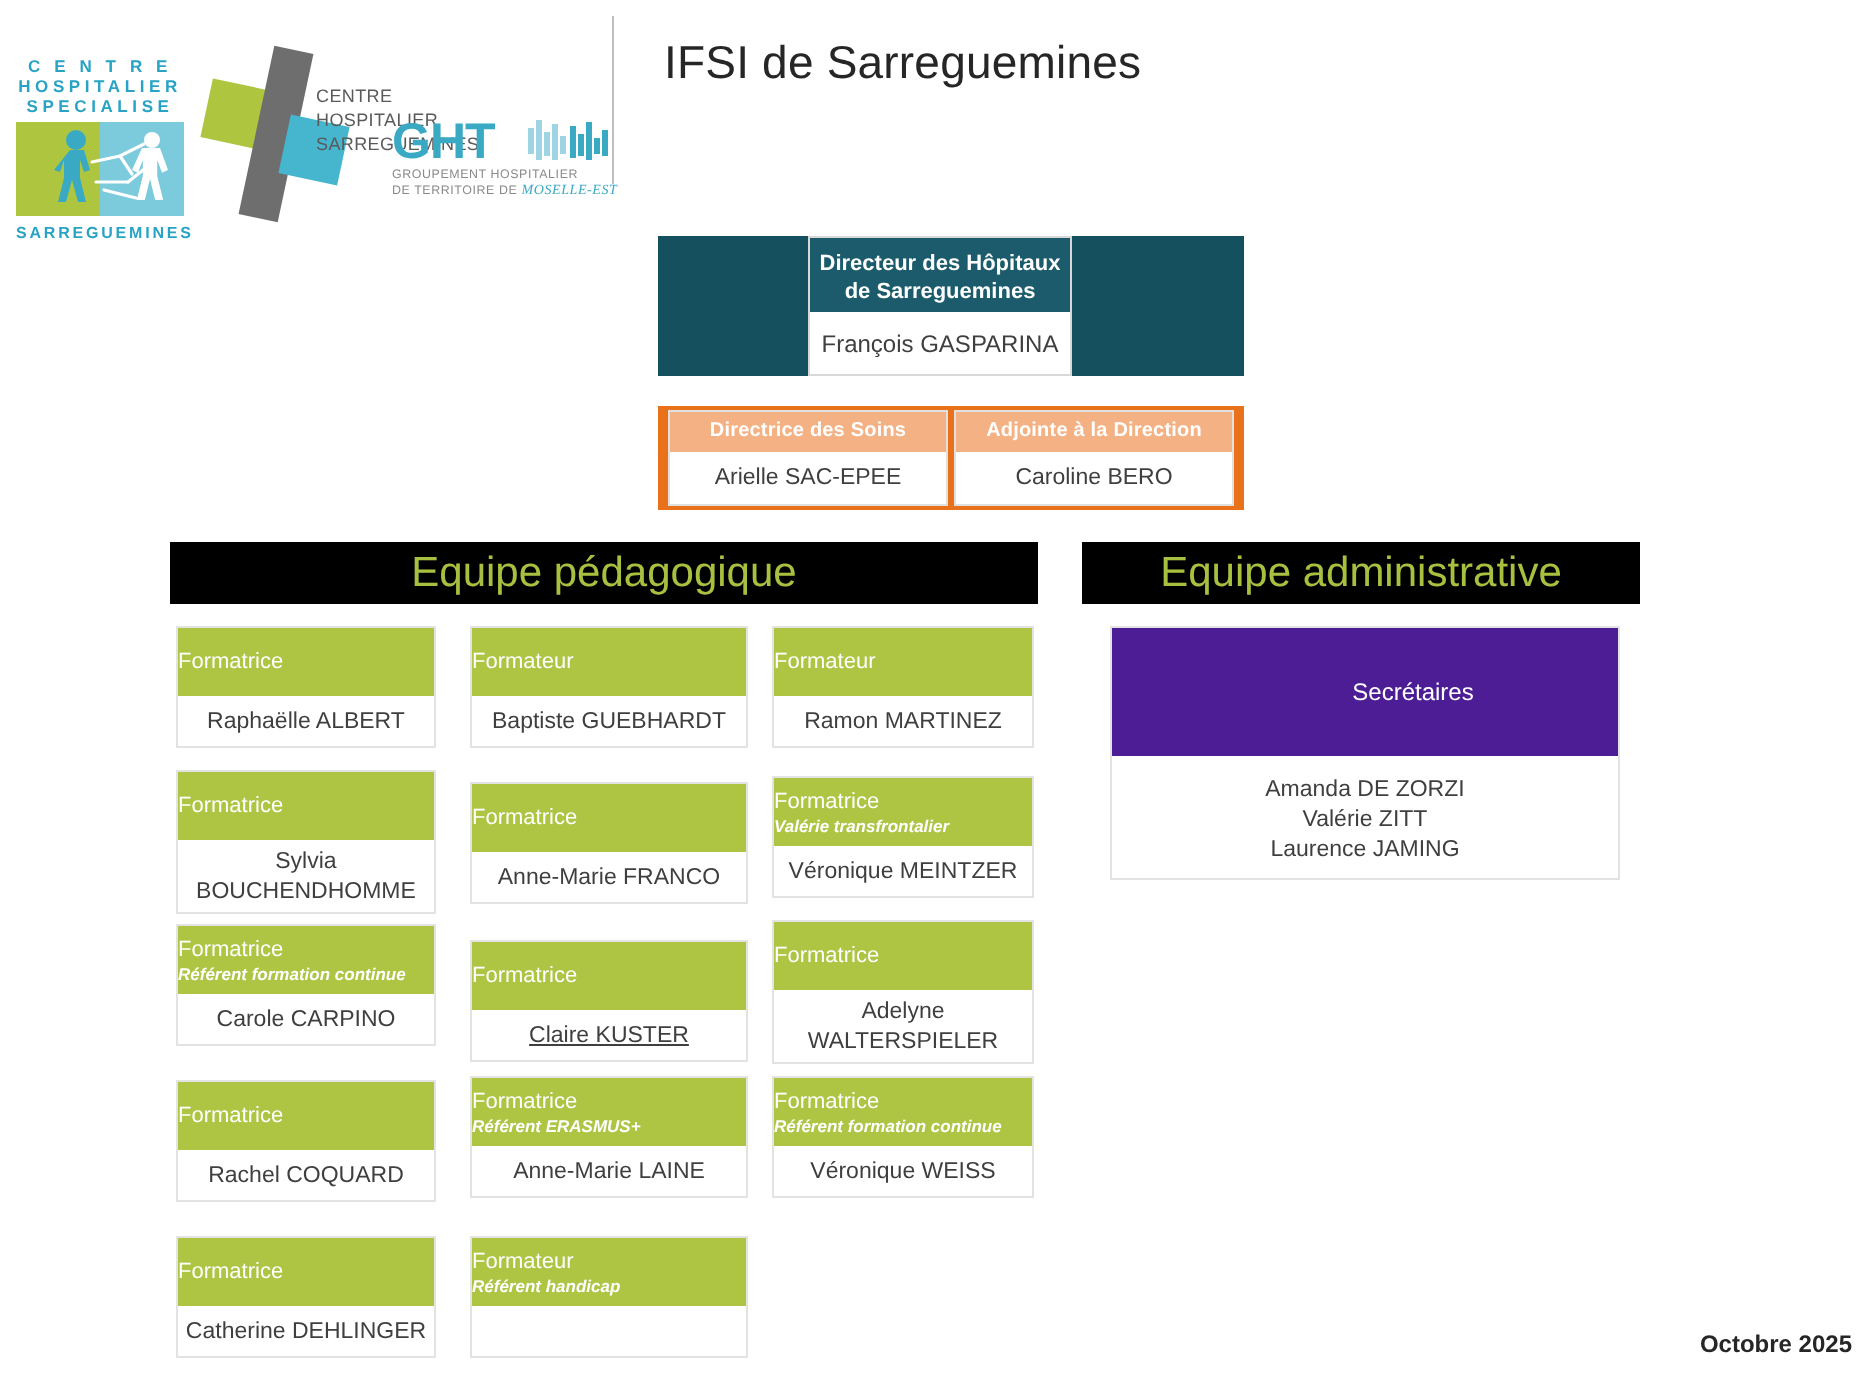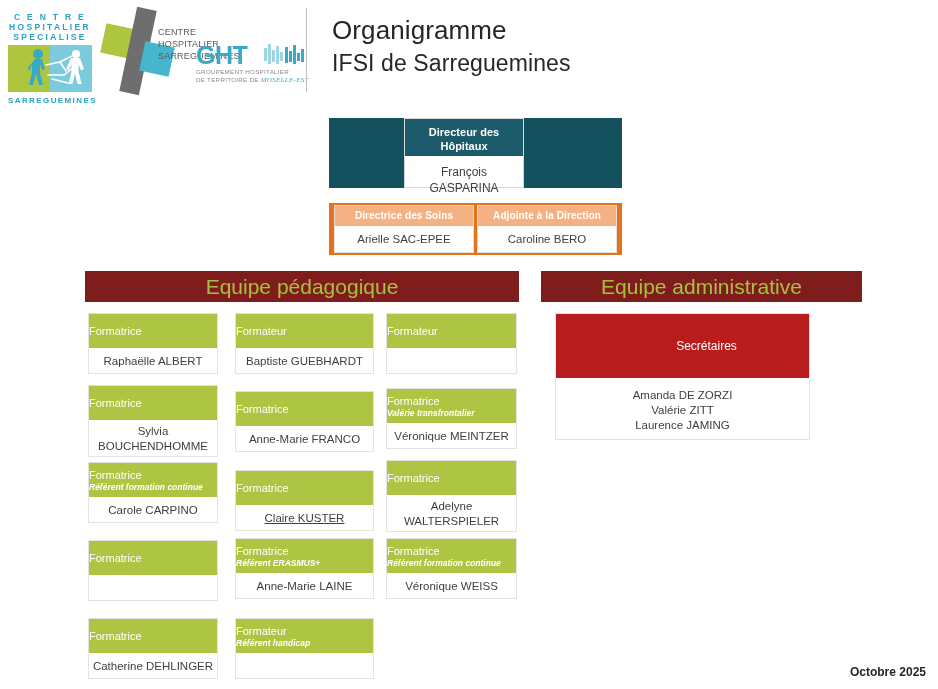--- a/index.html
+++ b/index.html
@@ -9,21 +9,21 @@
     background:#ffffff;
     font-family:"Liberation Sans","DejaVu Sans",sans-serif;
     position:relative;
     overflow:hidden;
     color:#404040;
   }
   .page{position:absolute;inset:0;}
 
   
   .header{position:absolute;left:0;top:0;width:938px;height:100px;}
-  .logos{position:absolute;left:0;top:0;width:305px;height:100px;}
+  .logos{position:absolute;left:0;top:16px;width:305px;height:100px;}
   .header-divider{
     position:absolute;left:306px;top:8px;width:1px;height:84px;background:#bfbfbf;
   }
   .title-block{position:absolute;left:332px;top:14px;}
   .title-main{
     font-size:26px;color:#262626;line-height:32px;font-weight:400;
     letter-spacing:.1px;white-space:nowrap;
   }
   .title-sub{
     font-size:23px;color:#262626;line-height:30px;font-weight:400;
@@ -73,21 +73,21 @@
   .logo-ght .ght-script{
     font-family:"Liberation Serif",serif;font-style:italic;font-size:7px;color:#3aa9c4;
   }
   .logo-ght .bars{position:absolute;right:-2px;top:0px;width:44px;height:30px;}
 
   
   .dir-outer{
     position:absolute;left:329px;top:118px;width:293px;height:70px;background:#15505e;
   }
   .dir-inner{
-    position:absolute;left:404px;top:118px;width:120px;height:70px;
+    position:absolute;left:404px;top:118px;width:132px;height:70px;
     background:#ffffff;box-sizing:border-box;border:1px solid #d8d8d8;
   }
   .dir-inner .hd{
     background:#1c5b6b;color:#ffffff;font-size:11px;font-weight:bold;line-height:14px;
     text-align:center;padding:6px 4px 6px;box-sizing:border-box;height:37px;
   }
   .dir-inner .nm{
     color:#3f3f3f;font-size:12px;text-align:center;line-height:16px;padding-top:8px;
   }
 
@@ -104,25 +104,25 @@
   .ob .hd{
     background:#f4b183;color:#ffffff;font-size:10px;font-weight:bold;text-align:center;
     line-height:20px;height:20px;letter-spacing:.1px;
   }
   .ob .nm{
     color:#3f3f3f;font-size:11.5px;text-align:center;line-height:26px;
   }
 
   
   .banner{
-    position:absolute;background:#7f1d1d;color:#a8c03f;font-size:21px;
+    position:absolute;background:#000000;color:#a8c03f;font-size:21px;
     text-align:center;line-height:31px;font-weight:400;
   }
   .banner.ped{left:85px;top:271px;width:434px;height:31px;}
-  .banner.adm{left:541px;top:271px;width:321px;height:31px;}
+  .banner.adm{left:541px;top:271px;width:279px;height:31px;}
 
   
   .card{
     position:absolute;background:#ffffff;box-sizing:border-box;border:1px solid #e3e3e3;
   }
   .card .hd{
     background:#aec544;color:#ffffff;text-align:center;box-sizing:border-box;
     display:flex;flex-direction:column;justify-content:center;align-items:flex-start;
   }
   .card .hd .role{font-size:11px;line-height:14px;font-weight:400;}
@@ -132,21 +132,21 @@
     display:flex;align-items:center;justify-content:center;height:100%;
     padding:0 3px;box-sizing:border-box;
   }
 
   
   .sec-card{
     position:absolute;left:555px;top:313px;width:255px;height:127px;background:#ffffff;
     box-sizing:border-box;border:1px solid #e3e3e3;
   }
   .sec-card .hd{
-    background:#b91c1c;color:#ffffff;height:64px;font-size:12px;
+    background:#4c1d95;color:#ffffff;height:64px;font-size:12px;
     display:flex;align-items:center;justify-content:center;padding-left:48px;
   }
   .sec-card .names{
     color:#3f3f3f;font-size:11.5px;text-align:center;line-height:15px;padding-top:10px;
   }
 
   
   .footer-date{
     position:absolute;right:12px;bottom:10px;font-size:12px;font-weight:bold;color:#262626;
   }
@@ -223,21 +223,20 @@
             <rect x="35" y="11" width="3" height="8"></rect>
             <rect x="39" y="7" width="3" height="13"></rect>
           </g>
         </svg>
       </div>
     </div>
 
     <div class="header-divider"></div>
 
     <div class="title-block">
-      <div class="title-main">Organigramme</div>
       <div class="title-sub">IFSI de Sarreguemines</div>
     </div>
   </div>
 
   <div class="dir-outer"></div>
   <div class="dir-inner">
     <div class="hd">
       <div>Directeur des Hôpitaux</div>
       <div>de Sarreguemines</div>
     </div>
@@ -276,20 +275,21 @@
         <div class="hd" style="height: 34px;">
           <div class="role">Formatrice</div>
           <div class="ref">Référent formation continue</div>
         </div>
         <div class="nm" style="height: 27px;">Carole CARPINO</div>
       </div>
       <div class="card" style="left: 88px; top: 540px; width: 130px; height: 61px;">
         <div class="hd" style="height: 34px;">
           <div class="role">Formatrice</div>
         </div>
+        <div class="nm" style="height: 27px;">Rachel COQUARD</div>
       </div>
       <div class="card" style="left: 88px; top: 618px; width: 130px; height: 61px;">
         <div class="hd" style="height: 34px;">
           <div class="role">Formatrice</div>
         </div>
         <div class="nm" style="height: 27px;">Catherine DEHLINGER</div>
       </div>
       <div class="card" style="left: 235px; top: 313px; width: 139px; height: 61px;">
         <div class="hd" style="height: 34px;">
           <div class="role">Formateur</div>
@@ -318,20 +318,21 @@
       <div class="card" style="left: 235px; top: 618px; width: 139px; height: 61px;">
         <div class="hd" style="height: 34px;">
           <div class="role">Formateur</div>
           <div class="ref">Référent handicap</div>
         </div>
       </div>
       <div class="card" style="left: 386px; top: 313px; width: 131px; height: 61px;">
         <div class="hd" style="height: 34px;">
           <div class="role">Formateur</div>
         </div>
+        <div class="nm" style="height: 27px;">Ramon MARTINEZ</div>
       </div>
       <div class="card" style="left: 386px; top: 388px; width: 131px; height: 61px;">
         <div class="hd" style="height: 34px;">
           <div class="role">Formatrice</div>
           <div class="ref">Valérie transfrontalier</div>
         </div>
         <div class="nm" style="height: 27px;">Véronique MEINTZER</div>
       </div>
       <div class="card" style="left: 386px; top: 460px; width: 131px; height: 72px;">
         <div class="hd" style="height: 34px;">

